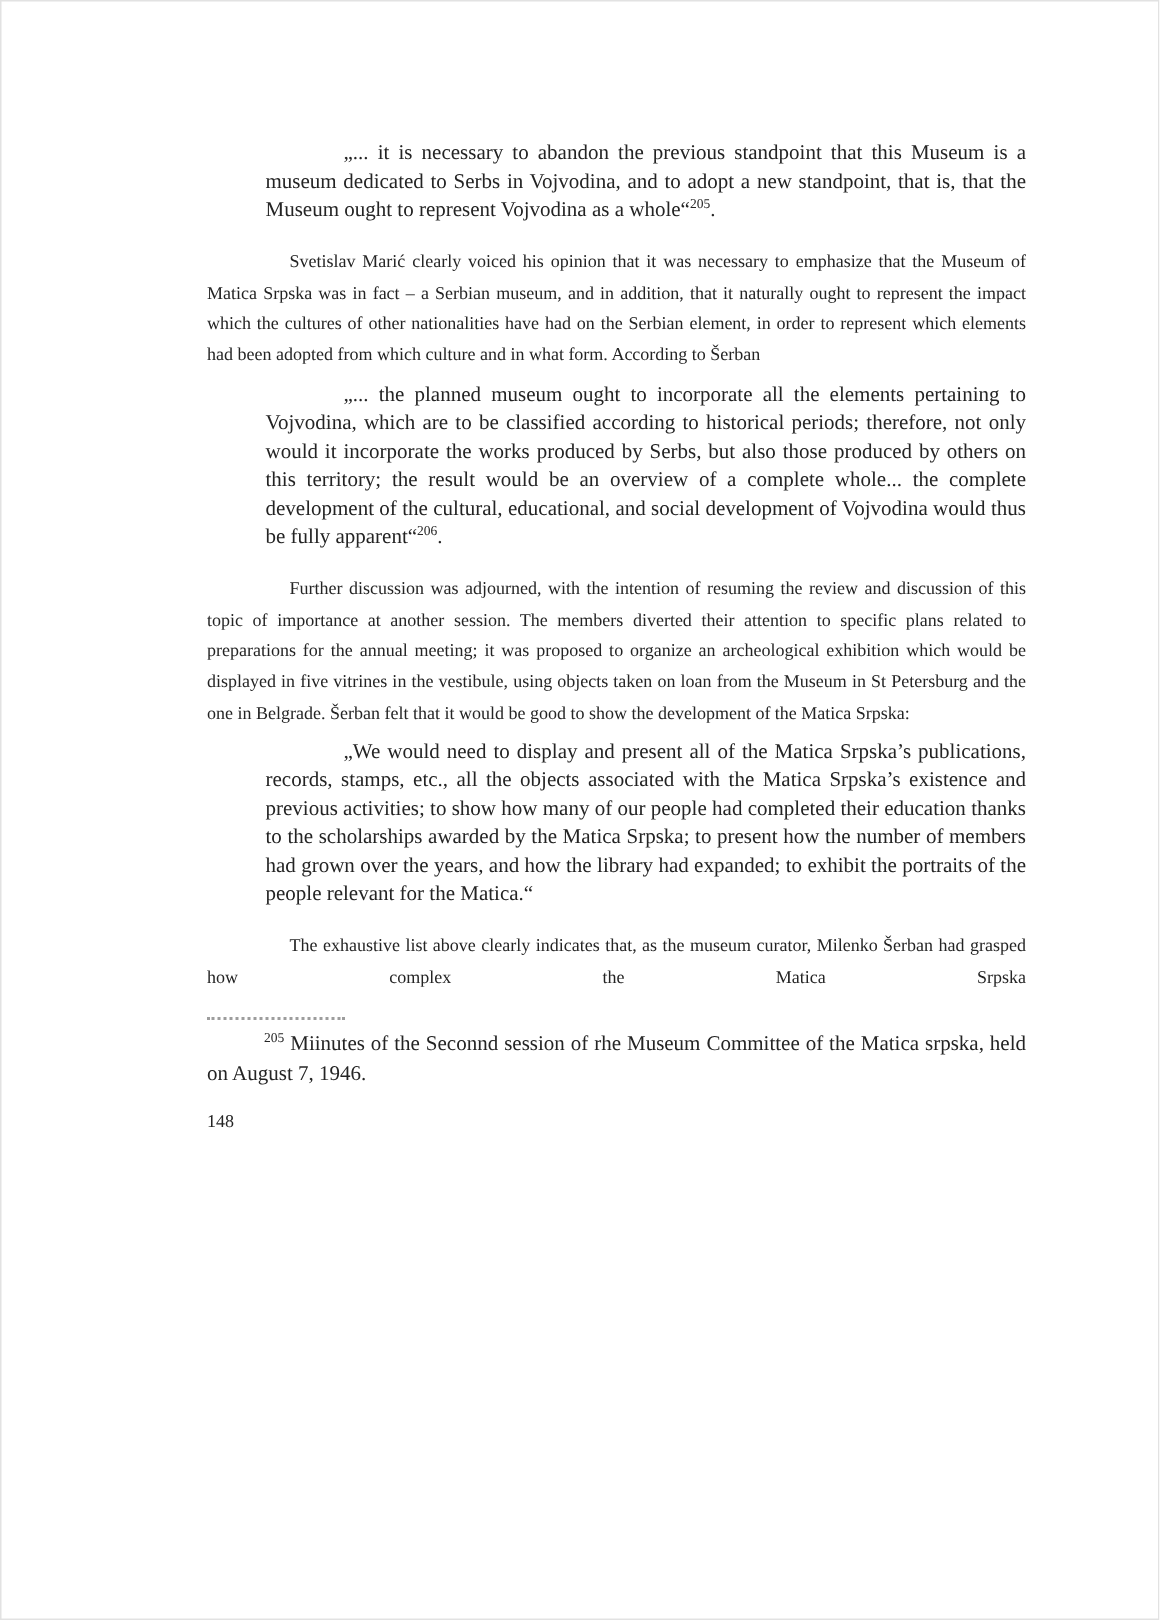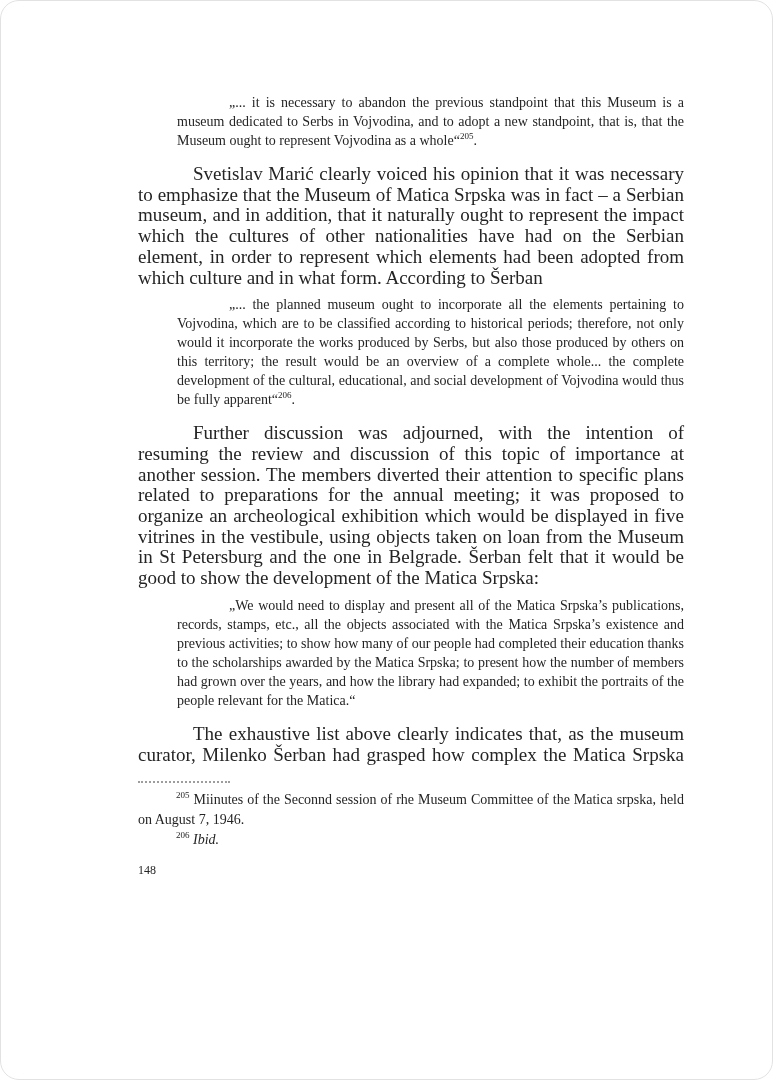--- a/index.html
+++ b/index.html
@@ -7,33 +7,33 @@
     padding: 0;
     background: #ffffff;
   }
   .page {
     position: relative;
     width: 773px;
     height: 1080px;
     box-sizing: border-box;
     background: #ffffff;
     border: 1px solid #e2e2e2;
-    border-radius: 19px;
+    border-radius: 0;
     overflow: hidden;
     font-family: "Liberation Serif", "DejaVu Serif", serif;
     color: #1f1f1f;
   }
   .content {
     position: absolute;
     top: 92px;
     left: 137px;
     width: 546px;
   }
   .para {
-    font-size: 19px;
+    font-size: 12px;
     line-height: 20.7px;
     text-align: justify;
     text-indent: 55px;
     margin: 0 0 7px 0;
     color: #242424;
   }
   .quote {
     font-size: 14px;
     line-height: 19px;
     text-align: justify;
@@ -101,18 +101,17 @@
     <p class="para">Further discussion was adjourned, with the intention of resuming the review and discussion of this topic of importance at another session. The members diverted their attention to specific plans related to preparations for the annual meeting; it was proposed to organize an archeological exhibition which would be displayed in five vitrines in the vestibule, using objects taken on loan from the Museum in St Petersburg and the one in Belgrade. Šerban felt that it would be good to show the development of the Matica Srpska:</p>
 
     <p class="quote">„We would need to display and present all of the Matica Srpska’s publications, records, stamps, etc., all the objects associated with the Matica Srpska’s existence and previous activities; to show how many of our people had completed their education thanks to the scholarships awarded by the Matica Srpska; to present how the number of members had grown over the years, and how the library had expanded; to exhibit the portraits of the people relevant for the Matica.“</p>
 
     <p class="para para-continues">The exhaustive list above clearly indicates that, as the museum curator, Milenko Šerban had grasped how complex the Matica Srpska</p>
 
     <div class="footnote-rule"></div>
 
     <p class="footnote"><sup>205</sup> <span>Miinutes of the Seconnd session of rhe Museum Committee of the Matica srpska, held on August 7, 1946.</span></p>
 
-    <p class="footnote"><sup>206</sup> <span class="italic">Ibid.</span></p>
 
     <div class="page-number">148</div>
 
   </div>
 </div>
 
 </body></html>

